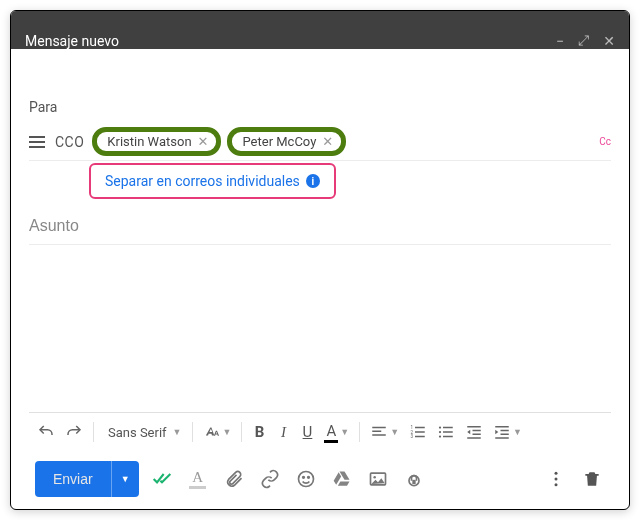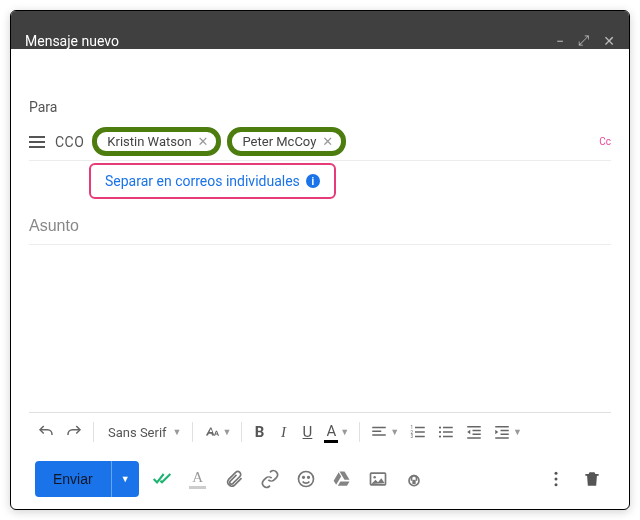--- a/index.html
+++ b/index.html
@@ -26,21 +26,21 @@
     .subject-input::placeholder { color: #888; }
     .compose-area { flex: 1; }
     .toolbar { border-top: 1px solid #e0e0e0; display: flex; align-items: center; padding: 6px 4px; gap: 2px; color: #666; }
     .tb { padding: 4px 4px; display: inline-flex; align-items: center; justify-content: center; min-width: 22px; height: 26px; cursor: pointer; border-radius: 3px; }
     .tb svg { width: 18px; height: 18px; }
     .sep { width: 1px; height: 20px; background: #e0e0e0; margin: 0 4px; }
     .font-name { font-size: 13px; color: #555; padding: 0 4px; }
     .caret { font-size: 9px; color: #999; margin-left: 2px; }
     .bottombar { display: flex; align-items: center; padding: 10px 6px 12px 6px; gap: 10px; }
     .send-group { display: flex; align-items: stretch; }
-    .send-btn { background: #1a73e8; color: #0f172a; border: none; padding: 0 18px; height: 36px; font-size: 14px; font-weight: 500; border-radius: 4px 0 0 4px; cursor: pointer; }
+    .send-btn { background: #1a73e8; color: #e5e5e5; border: none; padding: 0 18px; height: 36px; font-size: 14px; font-weight: 500; border-radius: 4px 0 0 4px; cursor: pointer; }
     .send-drop { background: #1a73e8; color: #fff; border: none; border-left: 1px solid rgba(255,255,255,.35); width: 28px; height: 36px; border-radius: 0 4px 4px 0; cursor: pointer; display: flex; align-items: center; justify-content: center; }
     .bot-icn { color: #777; cursor: pointer; display: inline-flex; align-items: center; justify-content: center; width: 26px; height: 26px; }
     .bot-icn svg { width: 20px; height: 20px; }
     .acheck { color: #1db471; }
     .aletter { border-bottom: 3px solid #ccc; padding: 0 3px; font-family: Georgia, serif; font-size: 15px; color: #999; }
     .spacer { flex: 1; }
     .Ubar { position: relative; }
   </style>
 </head>
 <body>

